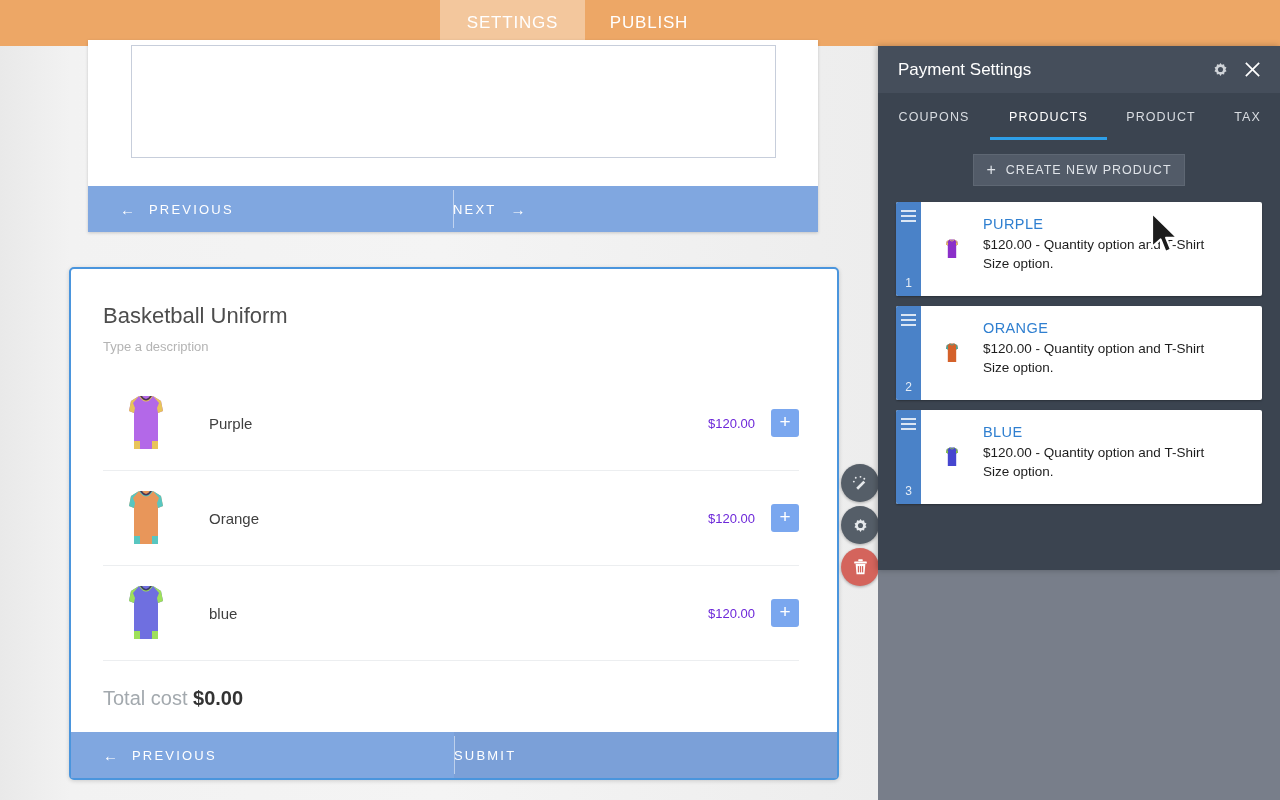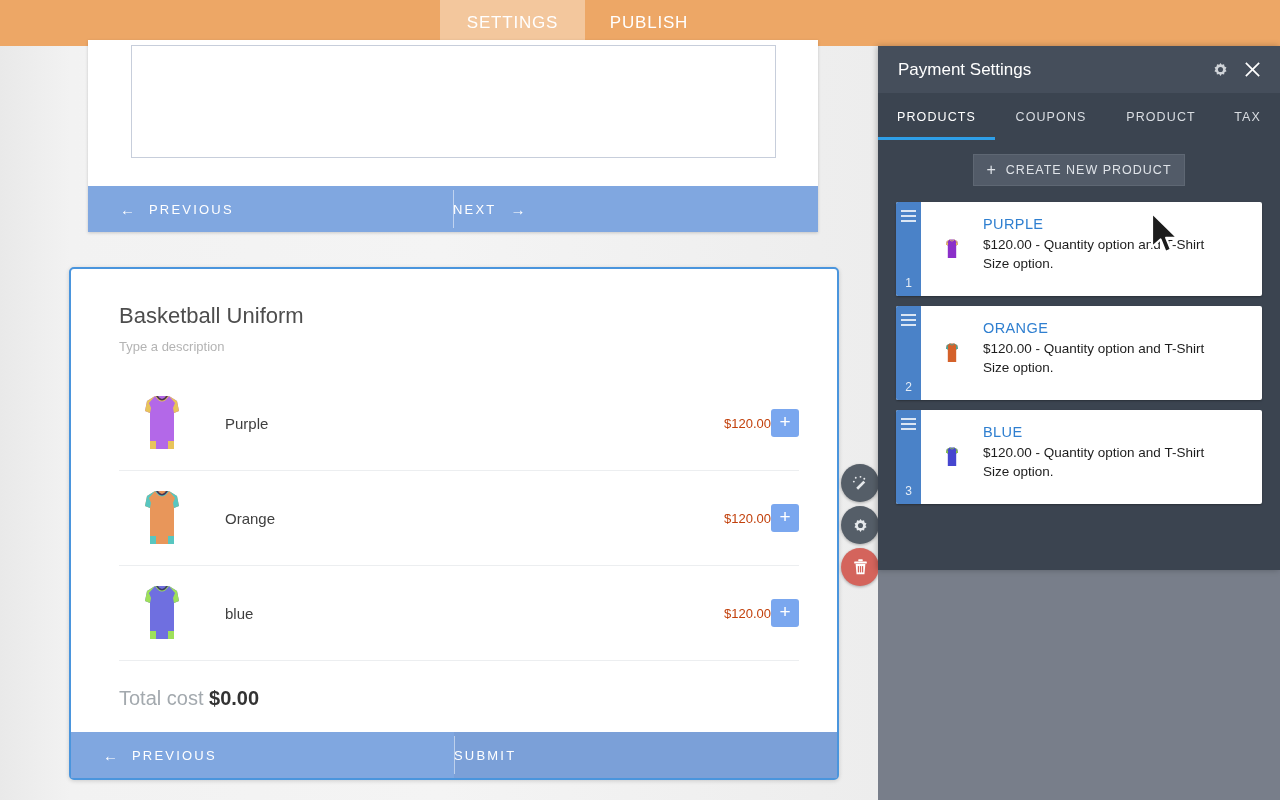--- a/index.html
+++ b/index.html
@@ -68,35 +68,35 @@
   .arrow { font-size: 15px; letter-spacing: 0; }
   .arrow.left  { margin-right: 14px; }
   .arrow.right { margin-left: 14px; }
 
   
   #card-main {
     left: 69px; top: 267px; width: 770px; height: 513px;
     border: 2px solid #4a95dd; border-radius: 5px;
     box-shadow: 0 1px 4px rgba(0,0,0,.16);
   }
-  #card-main .inner { padding: 34px 38px 0 48px; }
+  #card-main .inner { padding: 34px 38px 0 32px; }
   .prod-title {
     font-size: 22px; color: #4d4d4d; font-weight: 400; margin-bottom: 10px;
   }
   .prod-desc { font-size: 13px; color: #b4b4b4; }
 
   .prod-list { margin-top: 22px; }
   .prod-row {
     display: flex; align-items: center; height: 95px;
     border-bottom: 1px solid #eceef0;
   }
   .prod-row:last-child { border-bottom: 1px solid #eceef0; }
   .prod-thumb { width: 86px; display: flex; justify-content: center; }
   .prod-name { flex: 1; font-size: 15px; color: #3f3f3f; padding-left: 20px; }
-  .prod-price { font-size: 13px; color: #c2410c; margin-right: 0; }
+  .prod-price { font-size: 13px; color: #6d28d9; margin-right: 16px; }
   .plus-btn {
     width: 28px; height: 28px; border-radius: 3px; background: #7aa7ef;
     color: #fff; font-size: 19px; line-height: 26px; text-align: center;
     cursor: pointer; font-weight: 400;
   }
   .total-row { margin-top: 26px; font-size: 20px; color: #a3a9ae; }
   .total-row b { color: #333; font-weight: bold; }
 
   
   .fab-col { position: absolute; left: 841px; top: 464px; width: 40px; }
@@ -329,25 +329,25 @@
       </div>
       <div class="panel-icon">
         <svg width="19" height="19" viewBox="0 0 20 20">
           <line x1="3" y1="3" x2="17" y2="17" stroke="#ffffff" stroke-width="1.8"></line>
           <line x1="17" y1="3" x2="3" y2="17" stroke="#ffffff" stroke-width="1.8"></line>
         </svg>
       </div>
     </div>
 
     <div class="panel-tabs">
+      <div class="ptab t1">
+        <span>COUPONS</span>
+      </div>
       <div class="ptab t0 active">
         <span>PRODUCTS</span>
-      </div>
-      <div class="ptab t1">
-        <span>COUPONS</span>
       </div>
       <div class="ptab t2">
         <span>PRODUCT</span>
       </div>
       <div class="ptab t3">
         <span>TAX</span>
       </div>
     </div>
 
     <div class="panel-body">

